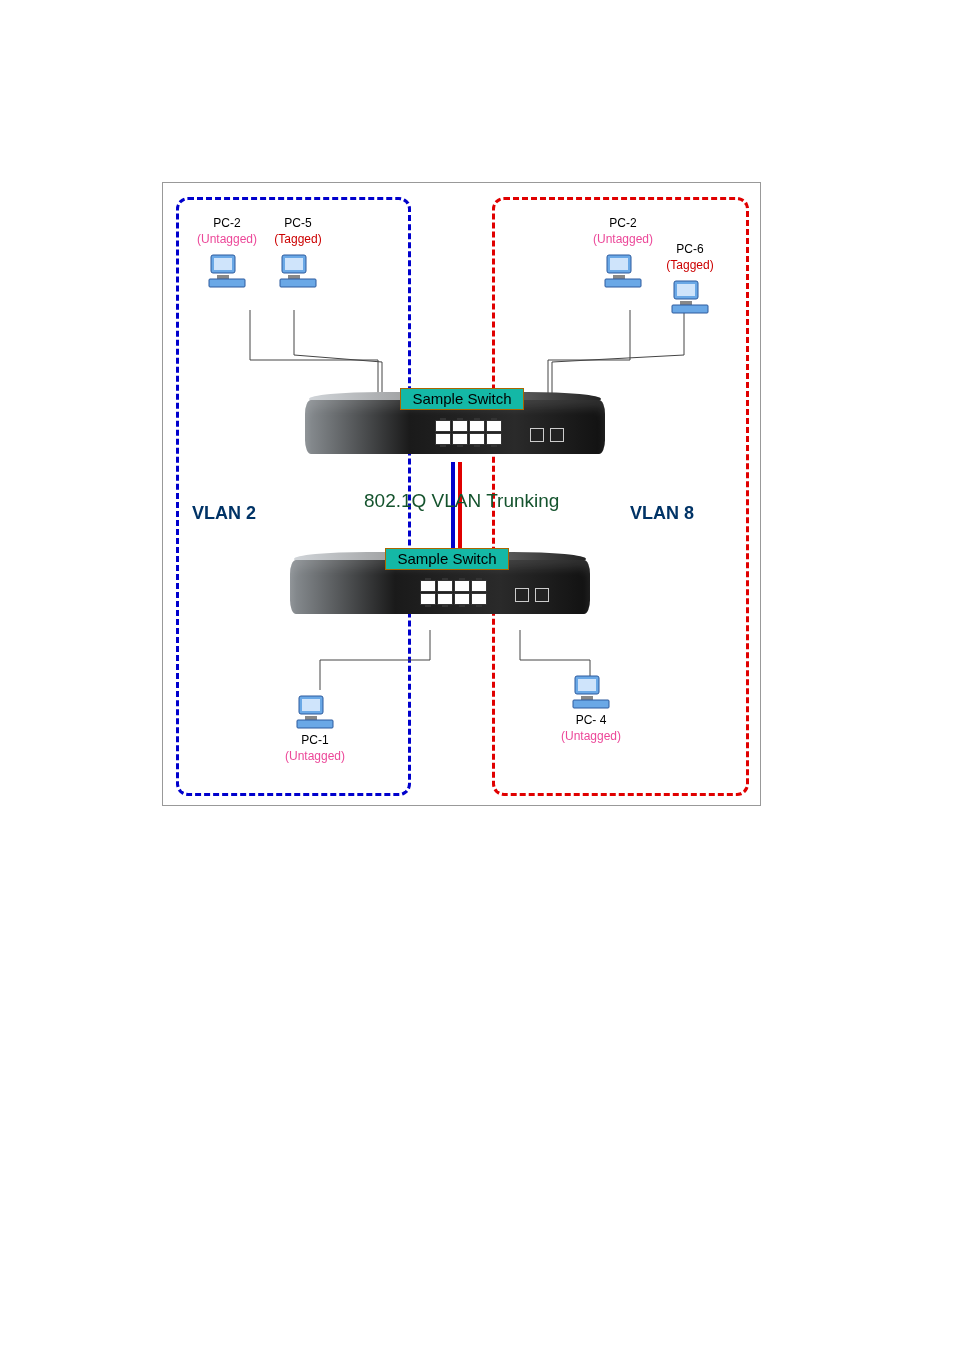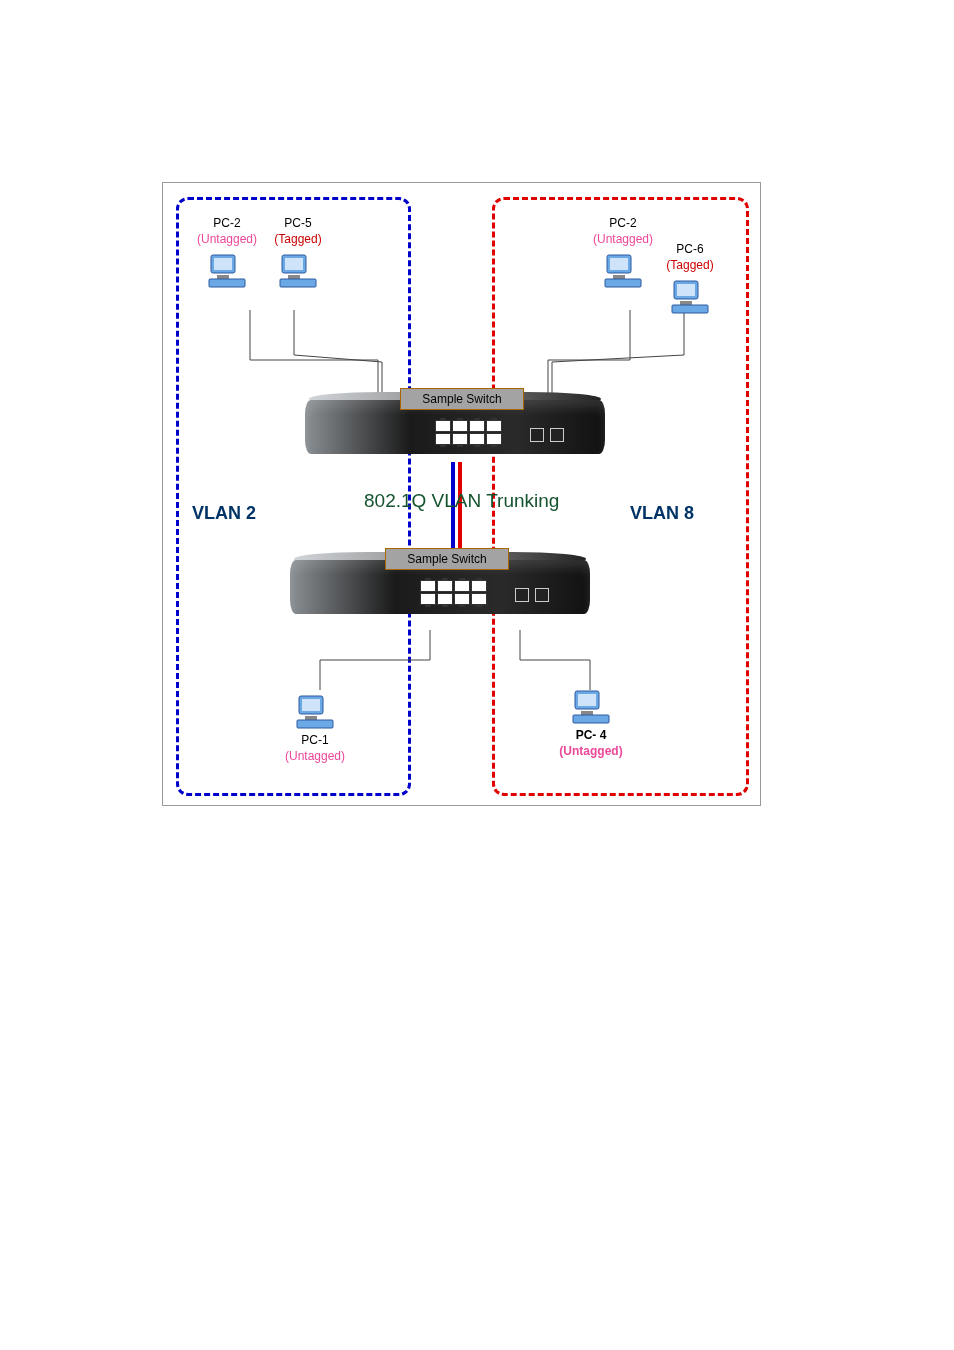--- a/index.html
+++ b/index.html
@@ -83,24 +83,24 @@
     border-radius: 50% / 100%;
   }
   .switch-label {
     position: absolute;
     left: 95px;
     top: -4px;
     width: 122px;
     height: 20px;
     line-height: 20px;
     text-align: center;
-    background: #a3a3a3;
+    background: #14b8a6;
     color: #000;
     border: 1px solid #aa6600;
-    font-size: 12px;
+    font-size: 15px;
     z-index: 5;
   }
   .ports {
     position: absolute;
     left: 130px; top: 28px;
     width: 70px; height: 24px;
   }
   .port-row {
     display: flex;
     gap: 1px;
@@ -281,21 +281,21 @@
           <rect x="4" y="2" width="24" height="18" rx="2" fill="#6aa8e6" stroke="#2c5a9e"></rect>
           <rect x="7" y="5" width="18" height="12" fill="#cfe4fb"></rect>
           <rect x="10" y="22" width="12" height="4" fill="#888"></rect>
           <rect x="2" y="26" width="36" height="8" rx="1" fill="#6aa8e6" stroke="#2c5a9e"></rect>
         </svg>
     </span>
     <span class="pc-label">PC-1</span>
     <span class="pc-label tag-untagged">(Untagged)</span>
   </div>
 
-  <div class="pc-group" style="left:552px; top:683px; width:78px;font-weight:bold;">
+  <div class="pc-group" style="left:552px; top:668px; width:78px;">
     <span class="pc-icon">
       <svg viewBox="0 0 40 36">
           <rect x="4" y="2" width="24" height="18" rx="2" fill="#6aa8e6" stroke="#2c5a9e"></rect>
           <rect x="7" y="5" width="18" height="12" fill="#cfe4fb"></rect>
           <rect x="10" y="22" width="12" height="4" fill="#888"></rect>
           <rect x="2" y="26" width="36" height="8" rx="1" fill="#6aa8e6" stroke="#2c5a9e"></rect>
         </svg>
     </span>
     <span class="pc-label">PC- 4</span>
     <span class="pc-label tag-untagged">(Untagged)</span>

